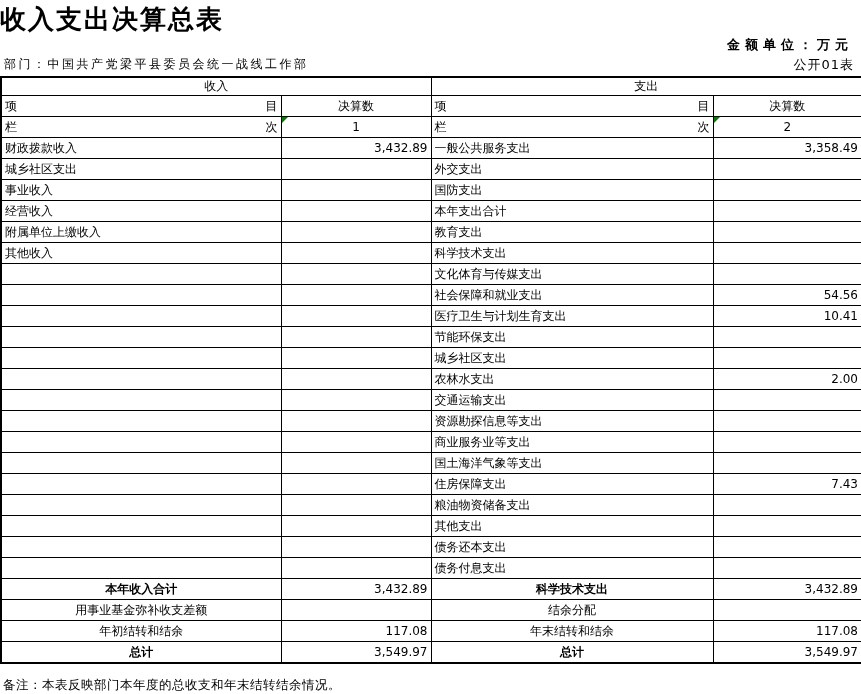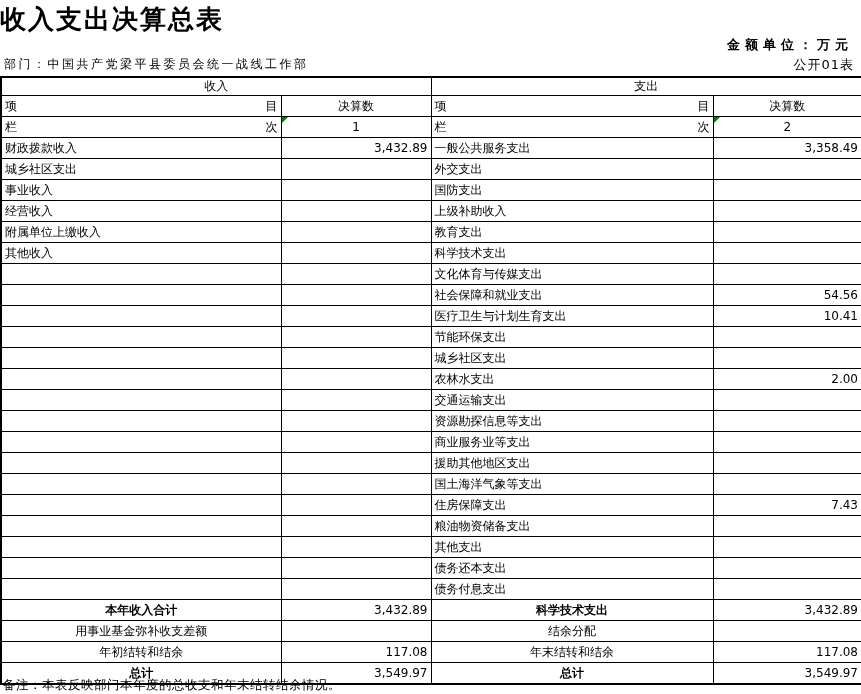--- a/index.html
+++ b/index.html
@@ -108,21 +108,21 @@
         </tr>
         <tr>
           <td class="item">事业收入</td>
           <td class="amt"></td>
           <td class="item">国防支出</td>
           <td class="amt"></td>
         </tr>
         <tr>
           <td class="item">经营收入</td>
           <td class="amt"></td>
-          <td class="item">上级补助收入</td>
+          <td class="item">本年支出合计</td>
           <td class="amt"></td>
         </tr>
         <tr>
           <td class="item">附属单位上缴收入</td>
           <td class="amt"></td>
           <td class="item">教育支出</td>
           <td class="amt"></td>
         </tr>
         <tr>
           <td class="item">其他收入</td>
@@ -175,26 +175,20 @@
         <tr>
           <td class="item"></td>
           <td class="amt"></td>
           <td class="item">资源勘探信息等支出</td>
           <td class="amt"></td>
         </tr>
         <tr>
           <td class="item"></td>
           <td class="amt"></td>
           <td class="item">商业服务业等支出</td>
-          <td class="amt"></td>
-        </tr>
-        <tr>
-          <td class="item"></td>
-          <td class="amt"></td>
-          <td class="item">援助其他地区支出</td>
           <td class="amt"></td>
         </tr>
         <tr>
           <td class="item"></td>
           <td class="amt"></td>
           <td class="item">国土海洋气象等支出</td>
           <td class="amt"></td>
         </tr>
         <tr>
           <td class="item"></td>

